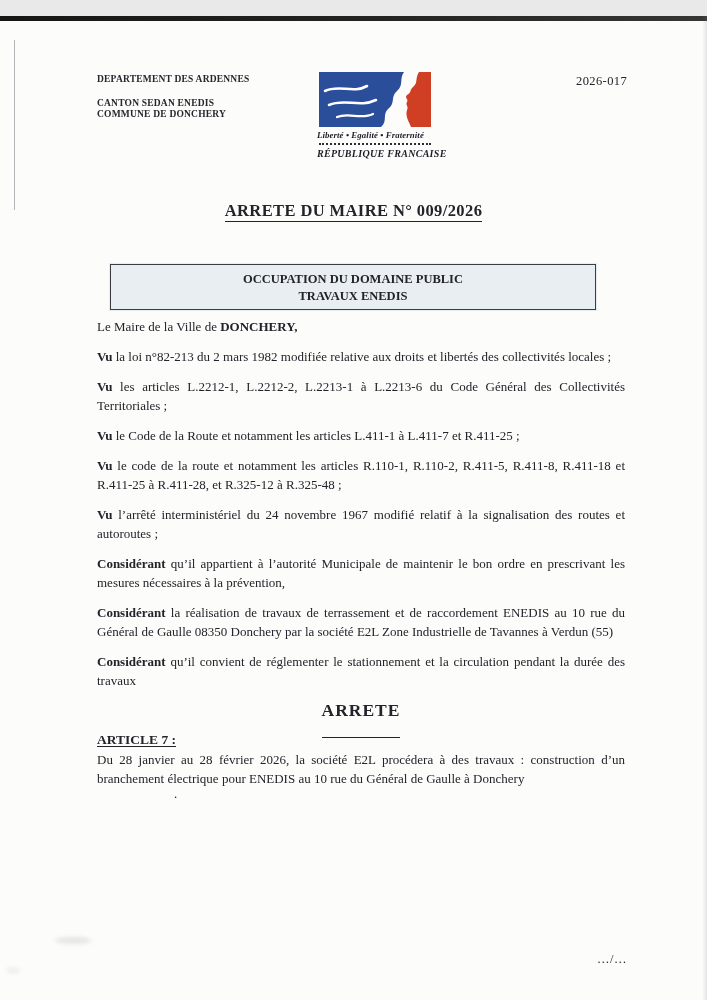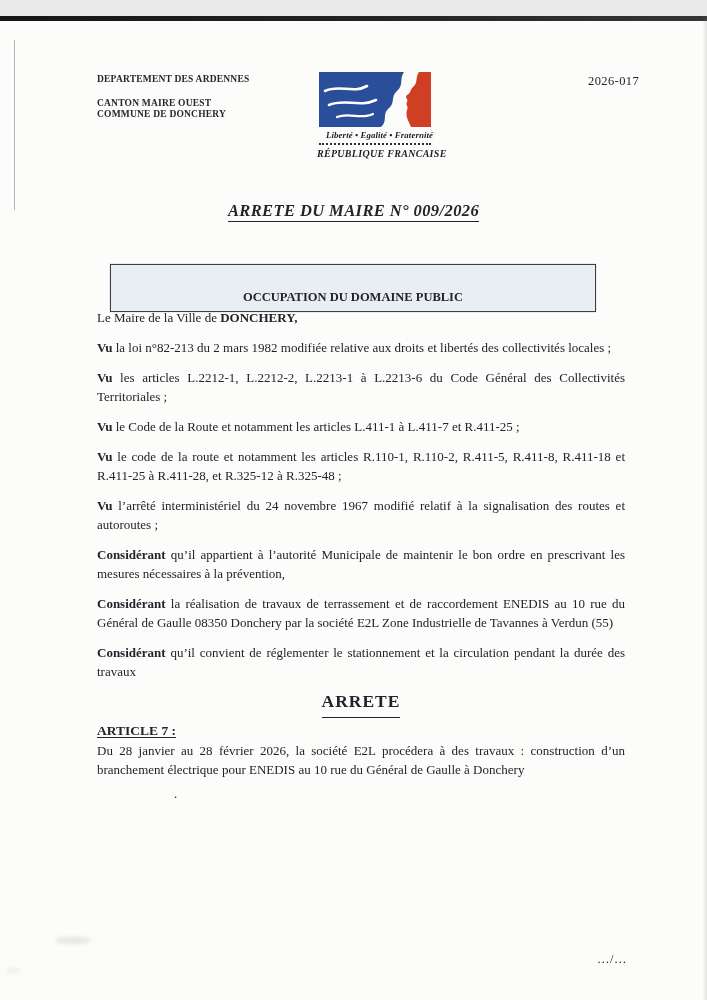--- a/index.html
+++ b/index.html
@@ -17,52 +17,52 @@
   .smudge-a { position:absolute; left:55px; top:921px; width:36px; height:7px;
     background:#c9c9c9; opacity:.45; border-radius:50%; filter:blur(2px); }
   .smudge-b { position:absolute; left:6px; top:952px; width:14px; height:5px;
     background:#d2d2d2; opacity:.4; border-radius:50%; filter:blur(2px); }
 
   
   .header-left { position:absolute; left:97px; top:58px; font-size:9.5px; font-weight:bold;
     line-height:11px; letter-spacing:.2px; color:#26262e; }
   .header-left .dept { margin-bottom:13px; }
 
-  .logo { position:absolute; left:317px; top:56px; width:116px; text-align:right; }
+  .logo { position:absolute; left:317px; top:56px; width:116px; text-align:left; }
   .logo svg { display:block; margin:0 auto; }
   .logo .motto { font-style:italic; font-weight:bold; font-size:8.8px; margin-top:3px;
     letter-spacing:.1px; white-space:nowrap; color:#1d1d2a; }
   .logo .dots { border-top:2px dotted #2b2b33; width:112px; margin:3px auto 3px; height:0; }
   .logo .republic { font-style:italic; font-weight:bold; font-size:10px; letter-spacing:.3px;
     white-space:nowrap; color:#1d1d2a; }
 
-  .doc-ref { position:absolute; left:588px; top:58px; font-size:12.5px; letter-spacing:.4px; }
+  .doc-ref { position:absolute; left:576px; top:58px; font-size:12.5px; letter-spacing:.4px; }
 
   
-  .title { position:absolute; top:185px; left:0; width:100%; text-align:center;font-style:italic; }
+  .title { position:absolute; top:185px; left:0; width:100%; text-align:center; }
   .title span { font-size:16.5px; font-weight:bold; letter-spacing:.4px;
     border-bottom:1.6px solid #23232b; padding-bottom:1px; }
 
   
   .subject-box { position:absolute; left:110px; top:248px; width:484px;
     border:1.4px solid #3c3c44; background:#e9eef2; text-align:center;
-    font-weight:bold; font-size:12.5px; line-height:16.5px; padding:24px 0 5px;
+    font-weight:bold; font-size:12.5px; line-height:16.5px; padding:6px 0 5px;
     box-shadow:0 0 0 1px rgba(180,190,200,.25); }
 
   
-  .body { position:absolute; left:97px; top:292px; width:528px;
+  .body { position:absolute; left:97px; top:301px; width:528px;
     font-size:13px; line-height:19px; text-align:justify; }
   .body p { margin:0 0 11px; }
   .lead { font-weight:bold; }
   .intro-bold { font-weight:bold; }
   sup { font-size:9px; line-height:0; }
 
   .arrete-heading { text-align:center; margin:1px 0 9px; }
   .arrete-heading span { font-size:17.5px; font-weight:bold; letter-spacing:1px;
-    border-bottom:1.8px solid #23232b; padding-bottom:6px; }
+    border-bottom:1.8px solid #23232b; padding-bottom:17px; }
 
   .article-heading { font-weight:bold; font-size:13.5px; text-decoration:underline;
     text-underline-offset:2px; margin:0 0 1px !important; }
   .article-text { margin:0 !important; }
 
   .stray-dot { position:absolute; left:174px; top:770px; font-size:13px; }
 
   .continuation { position:absolute; right:80px; top:936px; font-size:12.5px; letter-spacing:.5px; }
 </style>
 </head>
@@ -71,21 +71,21 @@
 <div class="page">
 
   <div class="scan-top"></div>
   <div class="scan-line-left"></div>
   <div class="scan-edge-right"></div>
   <div class="smudge-a"></div>
   <div class="smudge-b"></div>
 
   <div class="header-left">
     <div class="dept">DEPARTEMENT DES ARDENNES</div>
-    <div>CANTON MAIRE OUEST</div>
+    <div>CANTON SEDAN ENEDIS</div>
     <div>COMMUNE DE DONCHERY</div>
   </div>
 
   <div class="logo">
     <svg width="112" height="55" viewBox="0 0 112 55" aria-hidden="true">
 
       <path d="M0,0 L85,0 C80,7 85,13 78,19 C71,25 77,31 69,37 C63,43 69,49 62,55 L0,55 Z" fill="#2b4e9b"></path>
 
       <path d="M6,19 C20,12 34,22 48,14" fill="none" stroke="#ffffff" stroke-width="2.6" stroke-linecap="round"></path>
       <path d="M10,33 C26,26 40,36 57,28" fill="none" stroke="#ffffff" stroke-width="2.6" stroke-linecap="round"></path>
@@ -97,20 +97,21 @@
     <div class="dots"></div>
     <div class="republic">RÉPUBLIQUE FRANCAISE</div>
   </div>
 
   <div class="doc-ref">2026-017</div>
 
   <div class="title"><span>ARRETE DU MAIRE N° 009/2026</span></div>
 
   <div class="subject-box">
     <div>OCCUPATION DU DOMAINE PUBLIC</div>
+    <div>TRAVAUX ENEDIS</div>
   </div>
 
   <div class="body">
     <p><span>Le Maire de la Ville de </span><span class="intro-bold">DONCHERY,</span></p>
 
     <p><span class="lead">Vu</span><span> la loi n°82-213 du 2 mars 1982 modifiée relative aux droits et libertés des collectivités locales ;</span></p>
     <p><span class="lead">Vu</span><span> les articles L.2212-1, L.2212-2, L.2213-1 à L.2213-6 du Code Général des Collectivités Territoriales ;</span></p>
     <p><span class="lead">Vu</span><span> le Code de la Route et notamment les articles L.411-1 à L.411-7  et R.411-25 ;</span></p>
     <p><span class="lead">Vu</span><span> le code de la route et notamment les articles R.110-1, R.110-2, R.411-5, R.411-8, R.411-18 et R.411-25 à R.411-28, et R.325-12 à R.325-48 ;</span></p>
     <p><span class="lead">Vu</span><span> l’arrêté interministériel du 24 novembre 1967 modifié relatif à la signalisation des routes et autoroutes ;</span></p>

